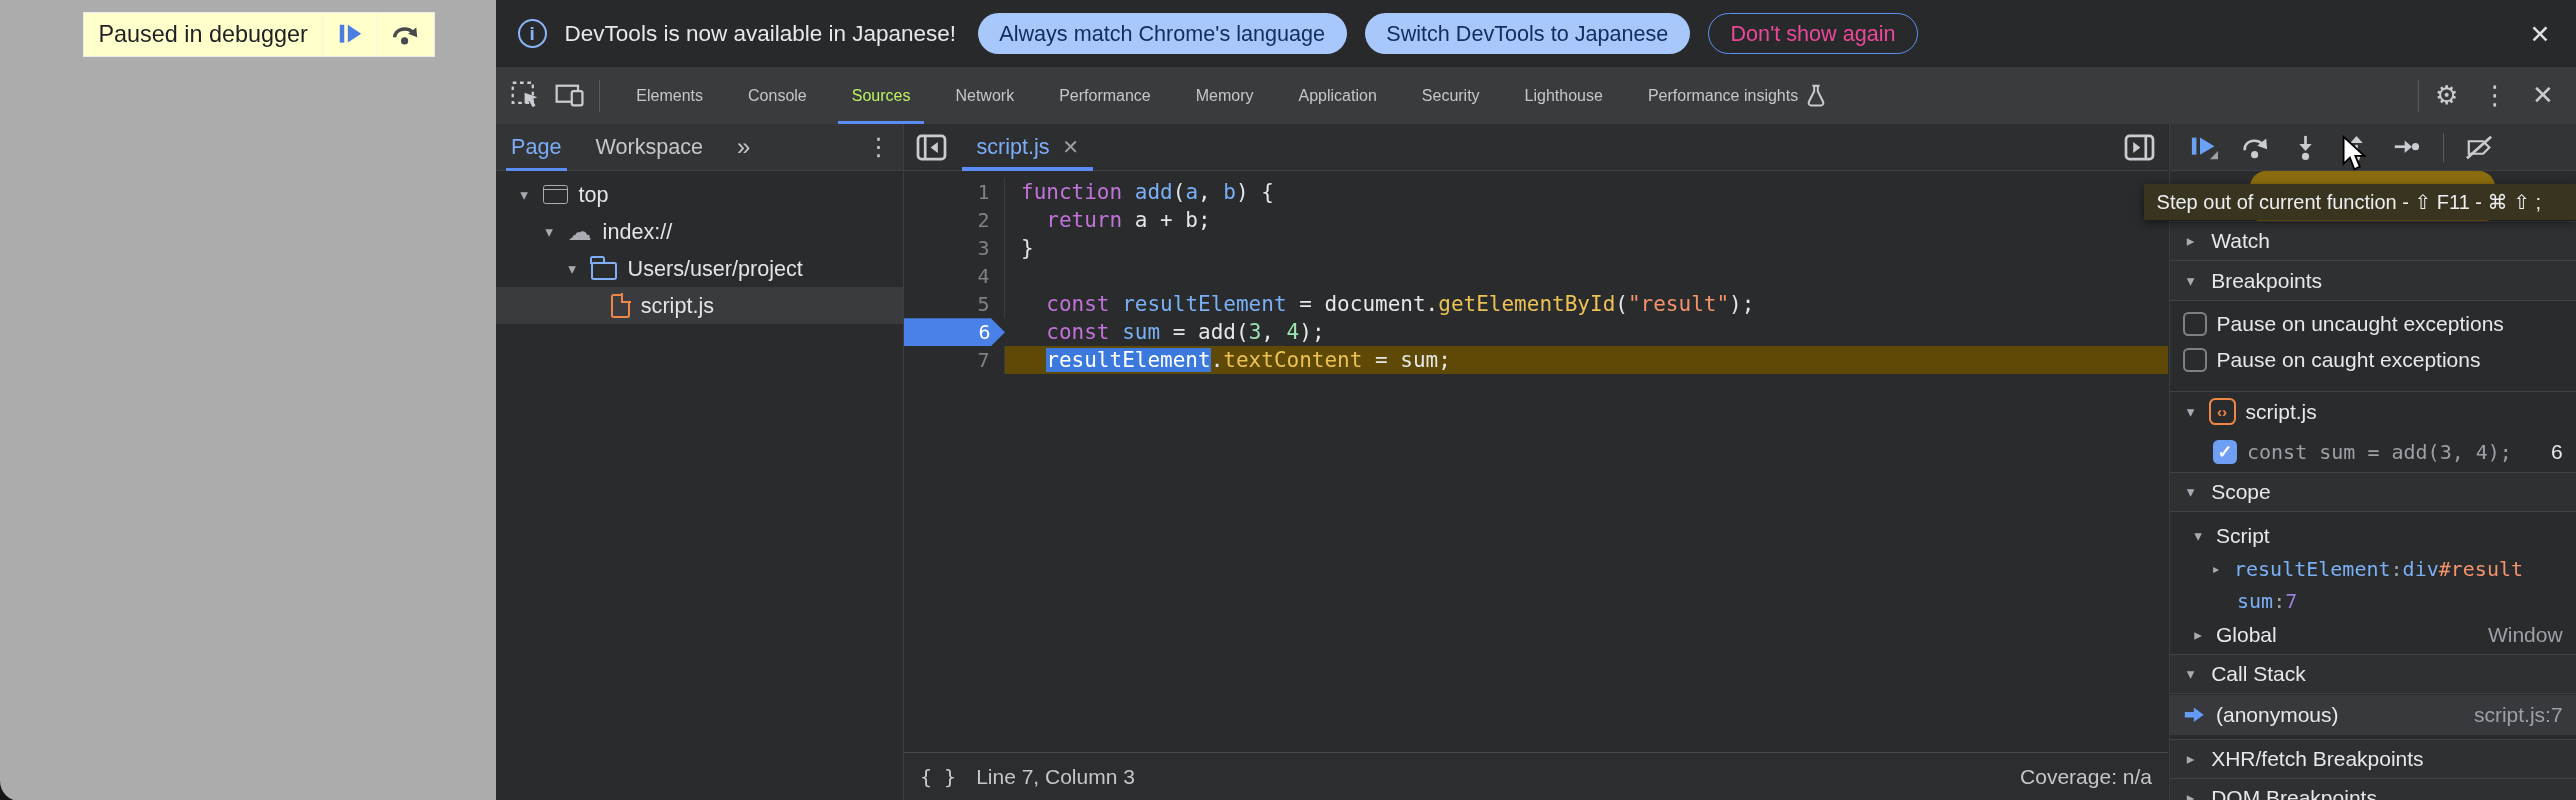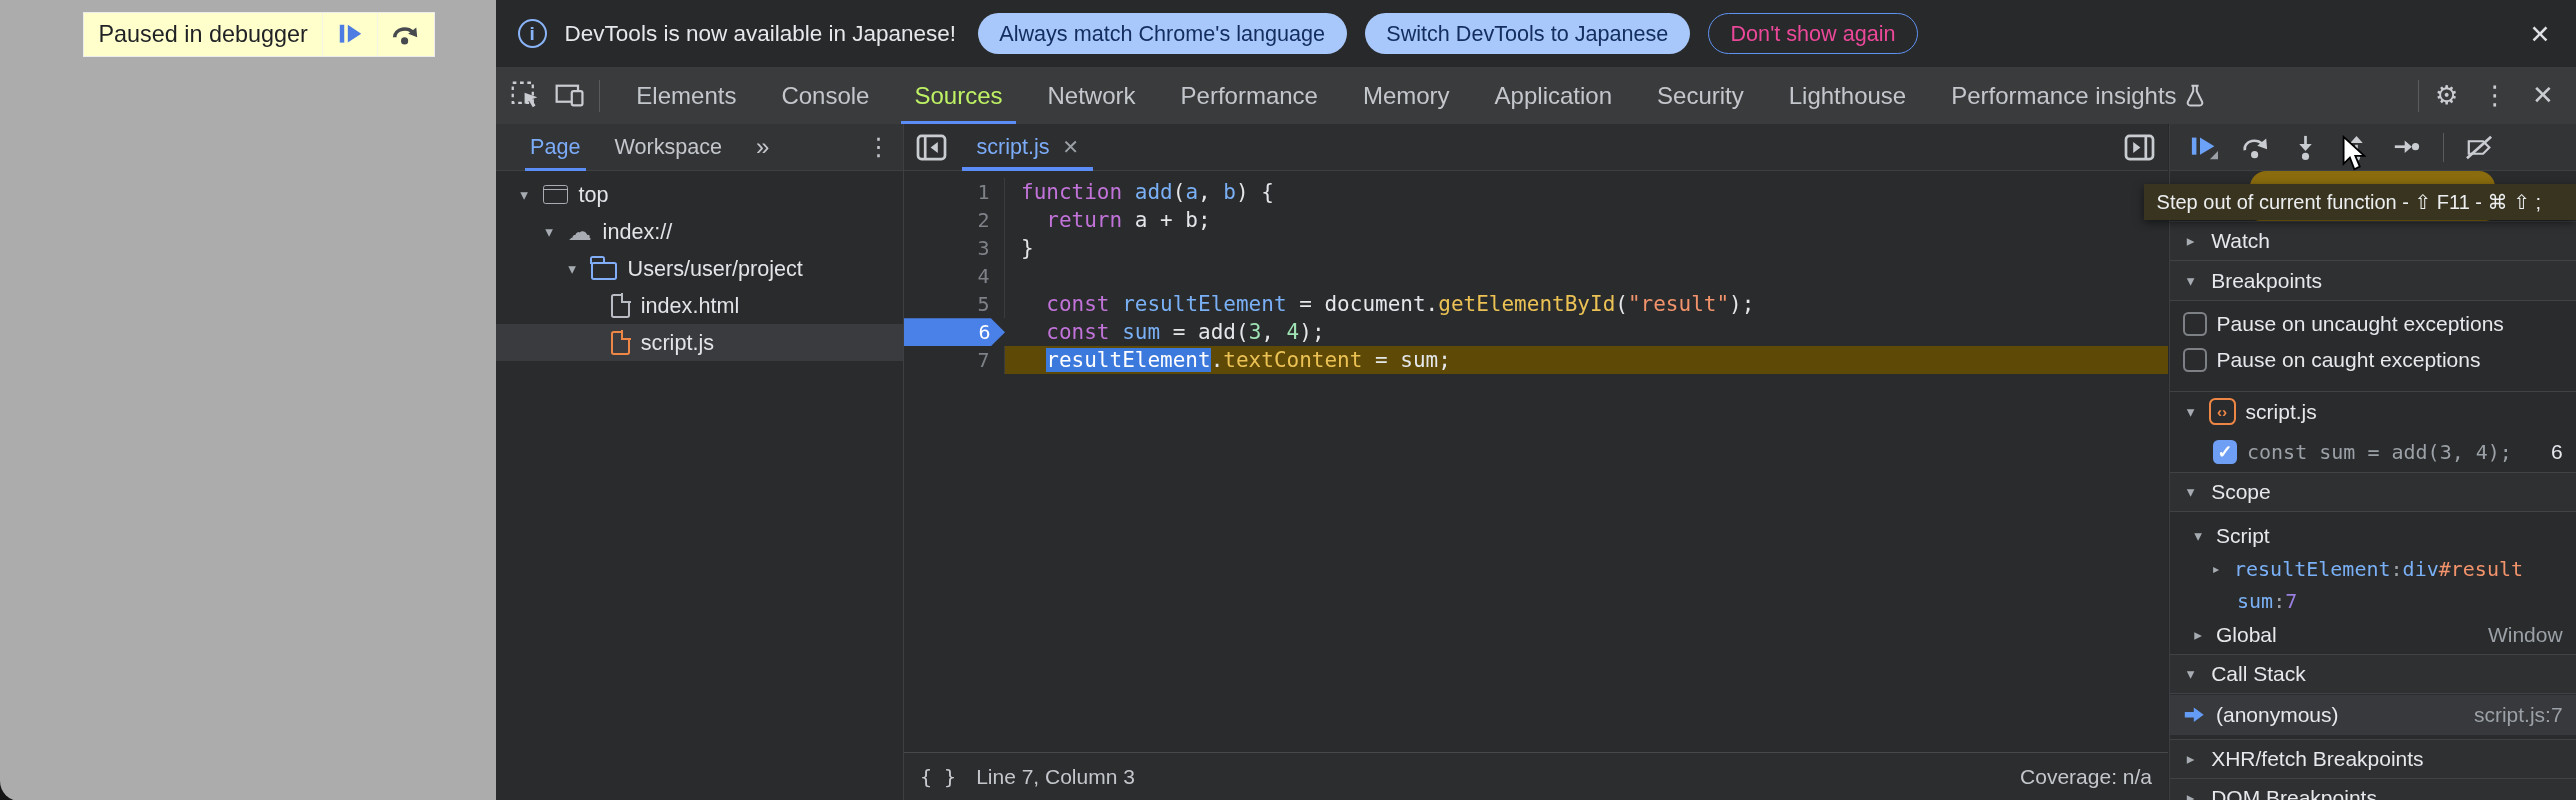--- a/index.html
+++ b/index.html
@@ -27,36 +27,36 @@
     display:flex; align-items:center; padding:0 21.6px; white-space:nowrap; cursor:default; }
   .pill.outline { background:transparent; border:1.8px solid #5f93f2; color:#ec4899; }
   .infobar-close { position:absolute; right:18px; top:16px; width:36px; height:36px; font-size:25px; color:#dfe1e5;
     display:flex; align-items:center; justify-content:center; }
 
   
   .tabbar { position:absolute; left:0; top:67px; width:2080px; height:58px; background:#3a3b3d;
     display:flex; align-items:center; border-bottom:0.9px solid #202124; }
   .tabbar .lead-icons { display:flex; align-items:center; gap:12.6px; padding:0 14.4px; }
   .vdiv { width:0.9px; height:32px; background:#5a5b5d; }
-  .tab { height:58px; display:flex; align-items:center; padding:0 22.5px; font-size:24px; color:#c3c7cc;
+  .tab { height:58px; display:flex; align-items:center; padding:0 22.5px; font-size:16px; color:#c3c7cc;
     position:relative; white-space:nowrap; gap:9px; }
   .tab.active { color:#bef264; }
   .tab.active::after { content:""; position:absolute; left:9px; right:9px; bottom:0; height:3.6px; background:#5c8df6; }
   .tabbar-right { margin-left:auto; display:flex; align-items:center; gap:7.2px; padding-right:12.6px; }
   .glyph-btn { width:41px; height:41px; display:flex; align-items:center; justify-content:center;
     font-size:26px; color:#c9ccd1; }
 
   
   .navigator { position:absolute; left:0; top:124px; width:408px; height:677px; background:#2a2b2d; border-right:0.9px solid #3e3f42; }
   .editor    { position:absolute; left:408px; top:124px; width:1264px; height:677px; background:#2a2b2d; }
   .dbg       { position:absolute; left:1673px; top:124px; width:408px; height:677px; background:#2a2b2d; border-left:0.9px solid #3e3f42; }
 
   
   .nav-header { height:47px; background:#333436; border-bottom:0.9px solid #3e3f42; display:flex; align-items:center;
-    padding-left:34px; gap:34px; font-size:21.6px; color:#c3c7cc; position:relative; }
+    padding-left:15px; gap:34px; font-size:21.6px; color:#c3c7cc; position:relative; }
   .nav-tab { height:47px; display:flex; align-items:center; position:relative; }
   .nav-tab.active { color:#7cacf8; }
   .nav-tab.active::after { content:""; position:absolute; left:-5.4px; right:-5.4px; bottom:0; height:2.7px; background:#5c8df6; }
   .nav-menu { position:absolute; right:12.6px; font-size:24px; color:#c3c7cc; }
   .tree { padding-top:5.4px; }
   .tree-row { height:37px; display:flex; align-items:center; font-size:21.6px; color:#e2e4e7; gap:10.8px; }
   .tree-row.selected { background:#3a3b3e; }
   .tri { font-size:15.3px; color:#a7acb2; width:16px; text-align:center; flex:0 0 auto; }
   .icon-frame { width:25px; height:19px; border:1.8px solid #a9adb3; border-radius:2.7px; position:relative; flex:0 0 auto; }
   .icon-frame::before { content:""; position:absolute; left:0; right:0; top:2.7px; border-bottom:1.8px solid #a9adb3; }
@@ -234,24 +234,20 @@
         <div class="tree-row" style="padding-left:45px;">
           <span class="tri">▾</span>
           <span class="icon-cloud">☁</span>
           <span>index://</span>
         </div>
         <div class="tree-row" style="padding-left:68px;">
           <span class="tri">▾</span>
           <span class="icon-folder"></span>
           <span>Users/user/project</span>
         </div>
-        <div class="tree-row" style="padding-left:115px;">
-          <span class="icon-file"></span>
-          <span>index.html</span>
-        </div>
         <div class="tree-row selected" style="padding-left:115px;">
           <span class="icon-file orange"></span>
           <span>script.js</span>
         </div>
       </div>
     </div>
 
     <div class="editor">
       <div class="ed-tabs">
         <div class="panel-toggle">

